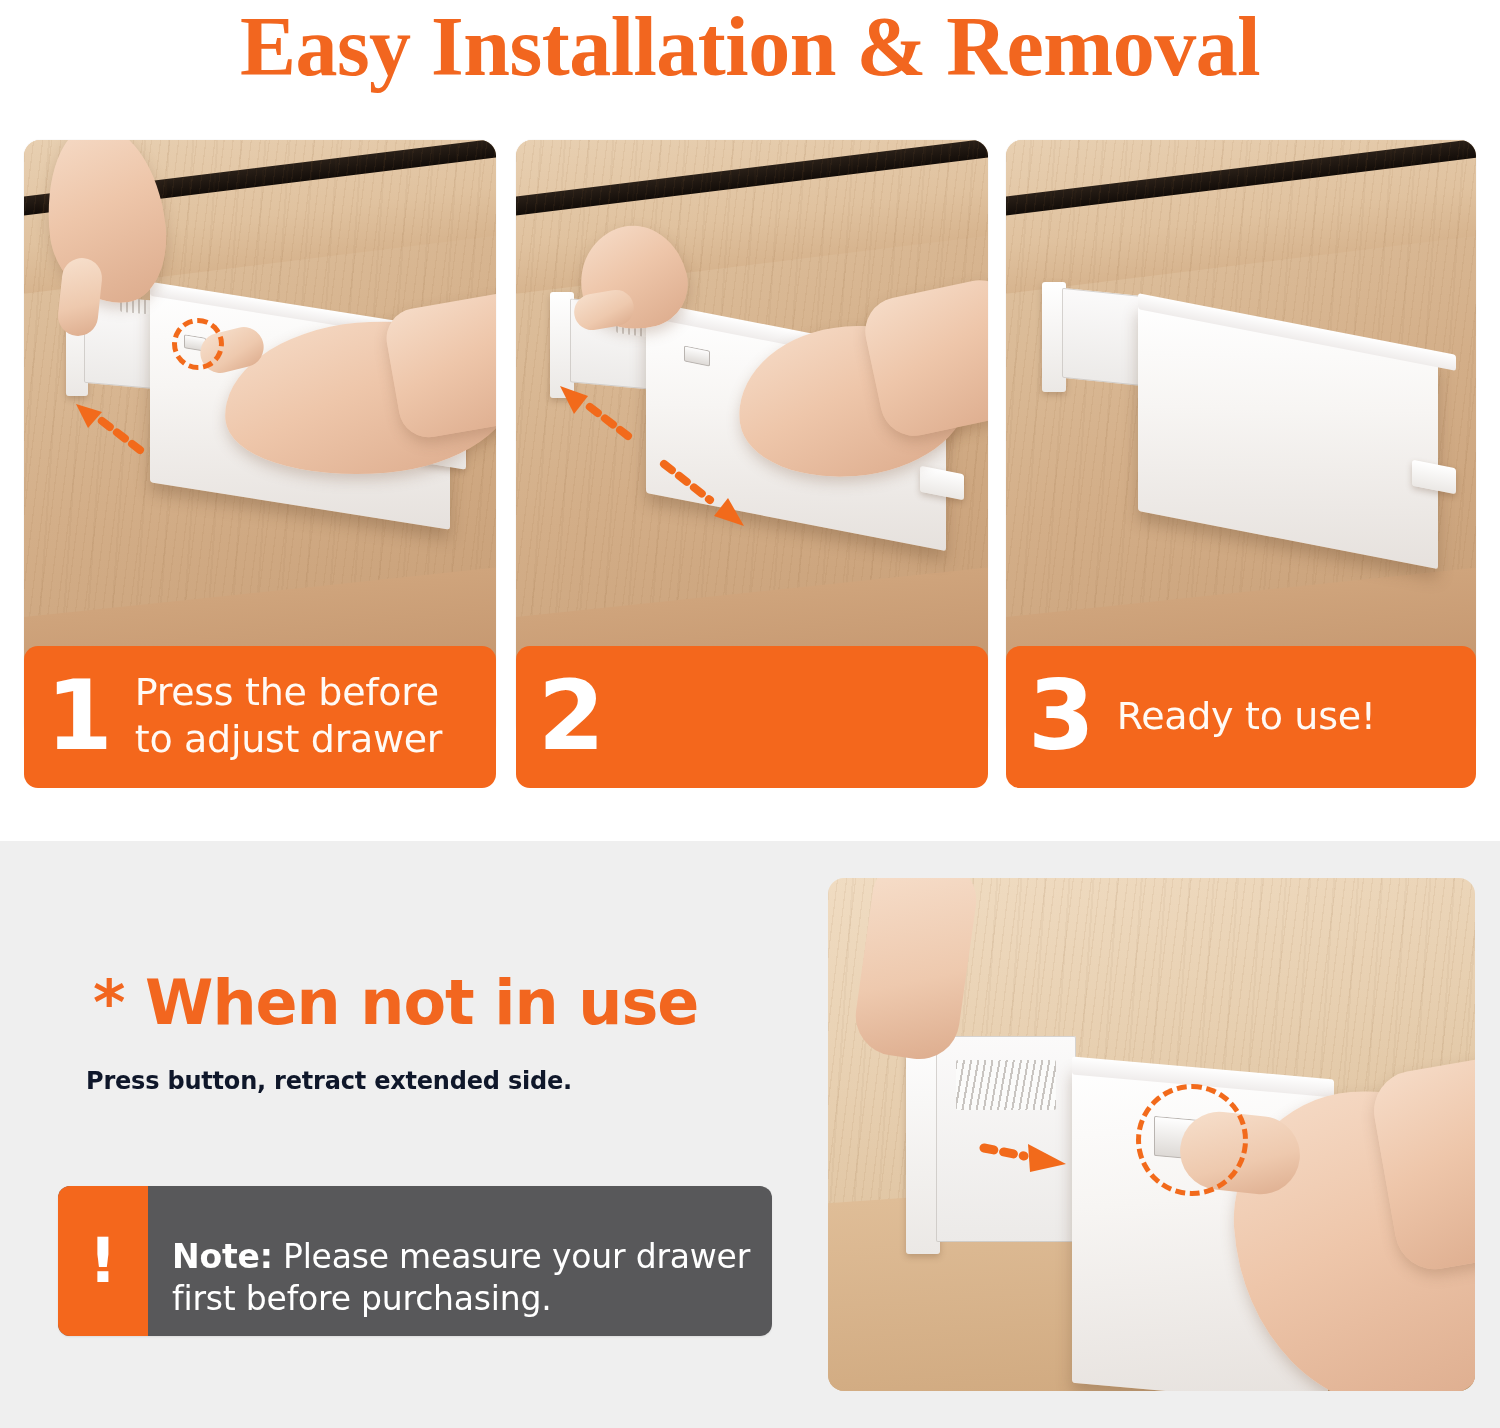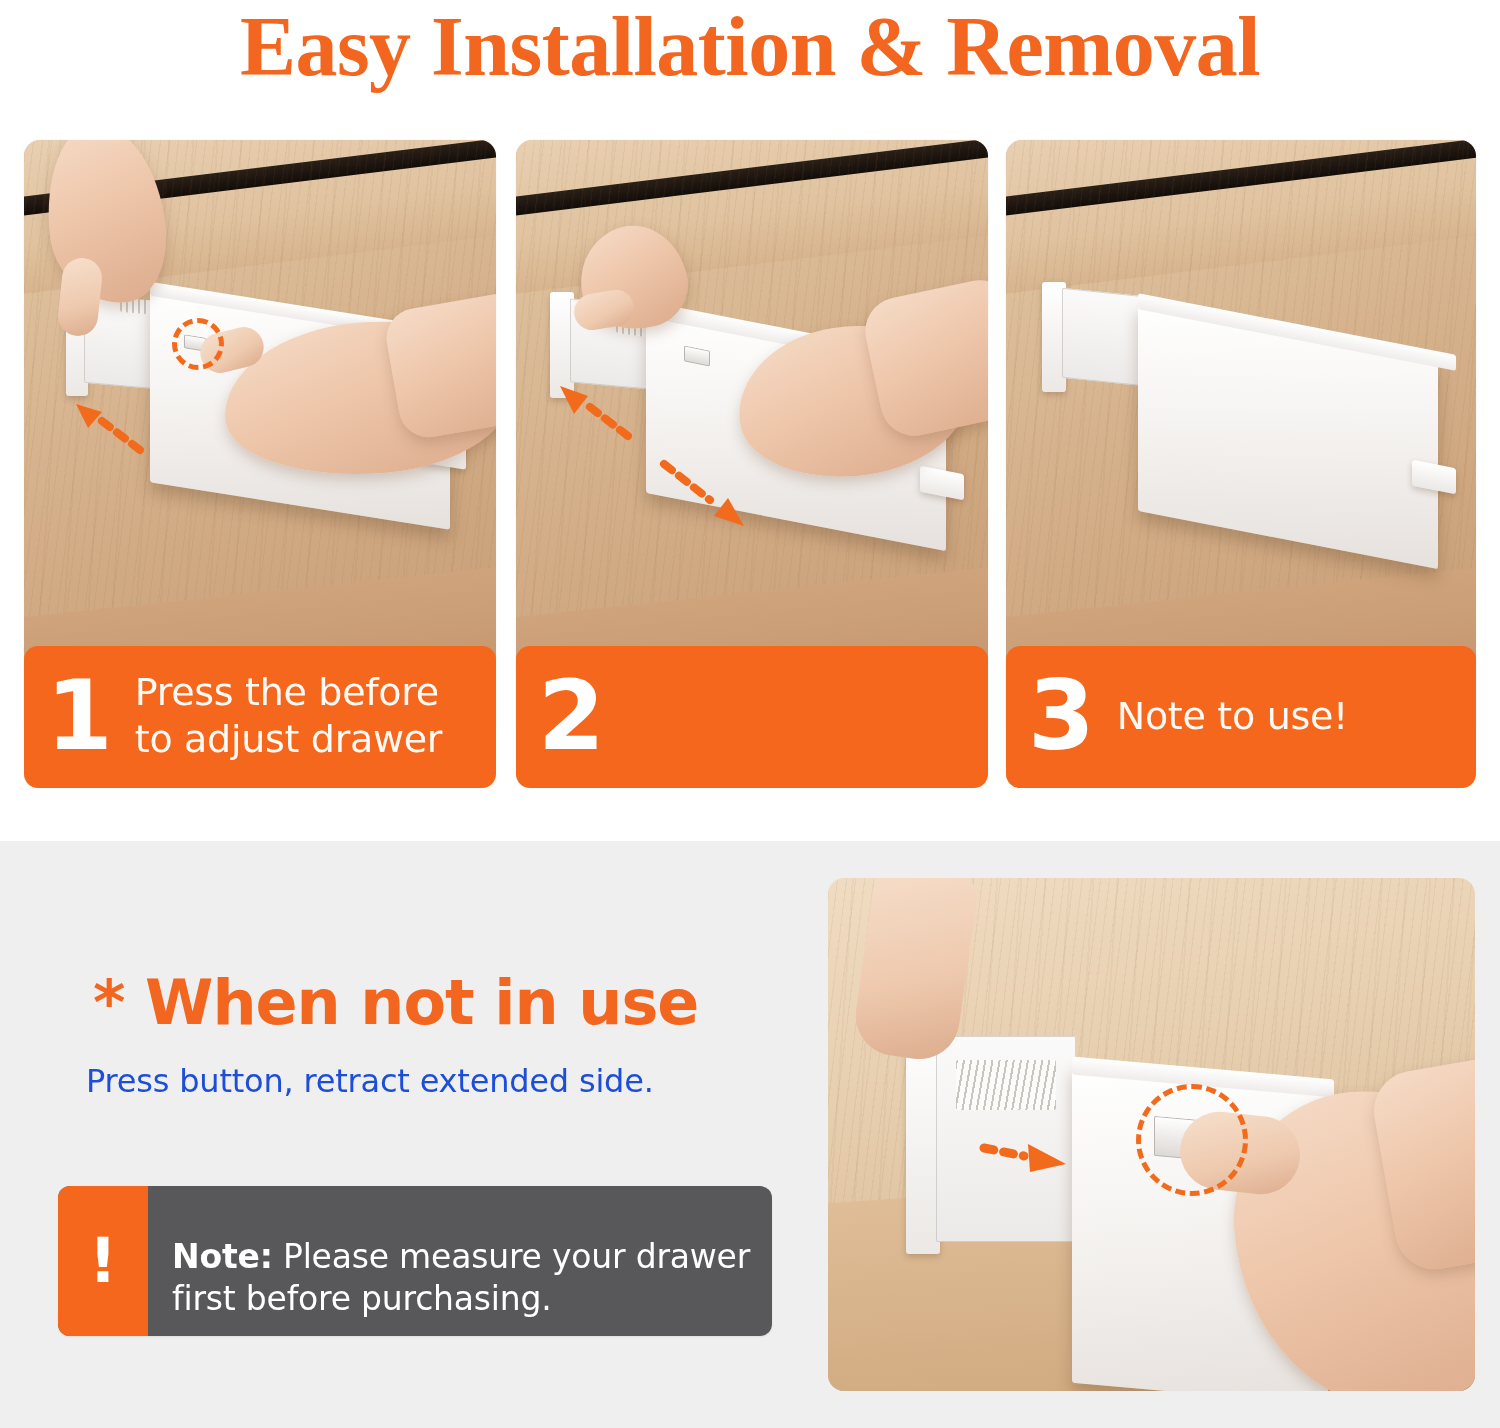--- a/index.html
+++ b/index.html
@@ -174,24 +174,24 @@
     font-weight:bold;
     font-size: 62px;
     line-height: 68px;
     color:#F2661F;
     letter-spacing:-1px;
     white-space:nowrap;
   }
   .notuse-sub {
     position:absolute; left:86px; top:218px;
     font-family:"DejaVu Sans", sans-serif;
-    font-weight:400;
-    font-size: 32px;
+    font-weight:700;
+    font-size: 24px;
     line-height: 44px;
-    color:#1d4ed8;
+    color:#0f172a;
     letter-spacing:-0.2px;
     white-space:nowrap;
   }
 
   .note-badge {
     position:absolute; left:58px; top:345px;
     width: 714px; min-height: 104px;
     border-radius: 12px;
     background:#58585A;
     display:flex; align-items:stretch;
@@ -325,21 +325,21 @@
 
           <div class="divider-endcap" style="left:36px; top:142px; width:24px; height:110px;"></div>
           <div class="divider-inner-rail" style="left:56px; top:152px; width:82px; height:90px; transform:skewY(6deg);"></div>
           <div class="ratchet" style="left:150px; top:196px; width:40px; height:16px; transform:skewY(9deg);"></div>
           <div class="divider-body" style="left:132px; top:190px; width:300px; height:210px; transform:skewY(11deg);"></div>
           <div class="divider-top-edge" style="left:132px; top:184px; width:318px; height:16px; transform:skewY(11deg);"></div>
           <div class="divider-endcap" style="left:406px; top:324px; width:44px; height:26px; transform:skewY(11deg);"></div>
         </div>
         <div class="caption">
           <span class="step-num">3</span>
-          <span class="step-text">Note to use!</span>
+          <span class="step-text">Ready to use!</span>
         </div>
       </div>
 
     </div>
   </div>
 
   <div class="bottom-section">
 
     <div class="bottom-left">
       <div class="notuse-title">* When not in use</div>

